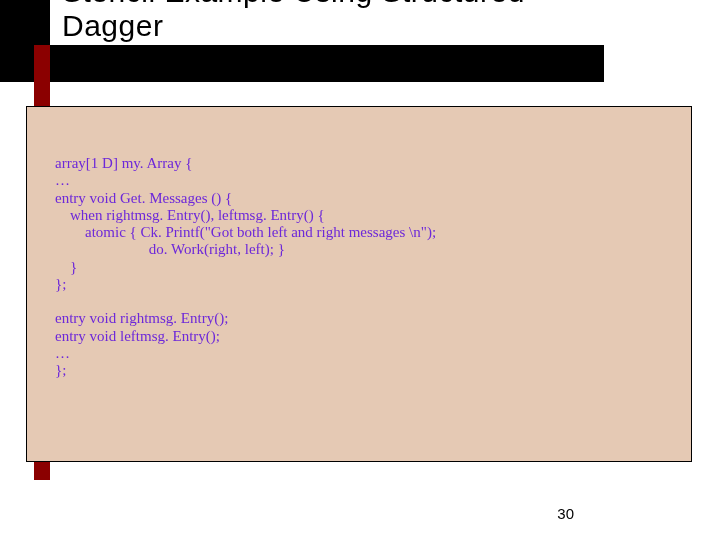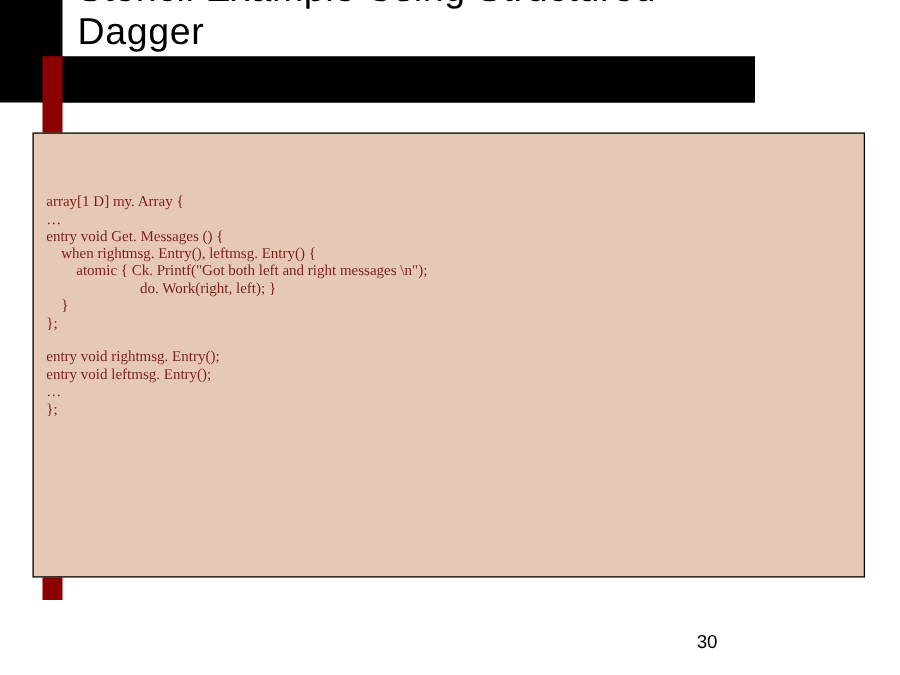--- a/index.html
+++ b/index.html
@@ -52,24 +52,25 @@
     top: 106px;
     left: 26px;
     width: 666px;
     height: 356px;
     background: #e5c9b4;
     border: 1px solid #000000;
     padding: 48px 10px 10px 10px;
   }
   .code-box pre {
     font-family: Georgia, 'Times New Roman', serif;
-    font-size: 12px;
+    font-size: 15px;
     line-height: 1.15;
-    color: #7f1d1d;
+    color: #6d28d9;
     white-space: pre;
+    margin-left: 18px;
   }
   .page-number {
     position: absolute;
     bottom: 18px;
     right: 30px;
     font-family: Arial, sans-serif;
     font-size: 15px;
     color: #000000;
   }
 </style>

